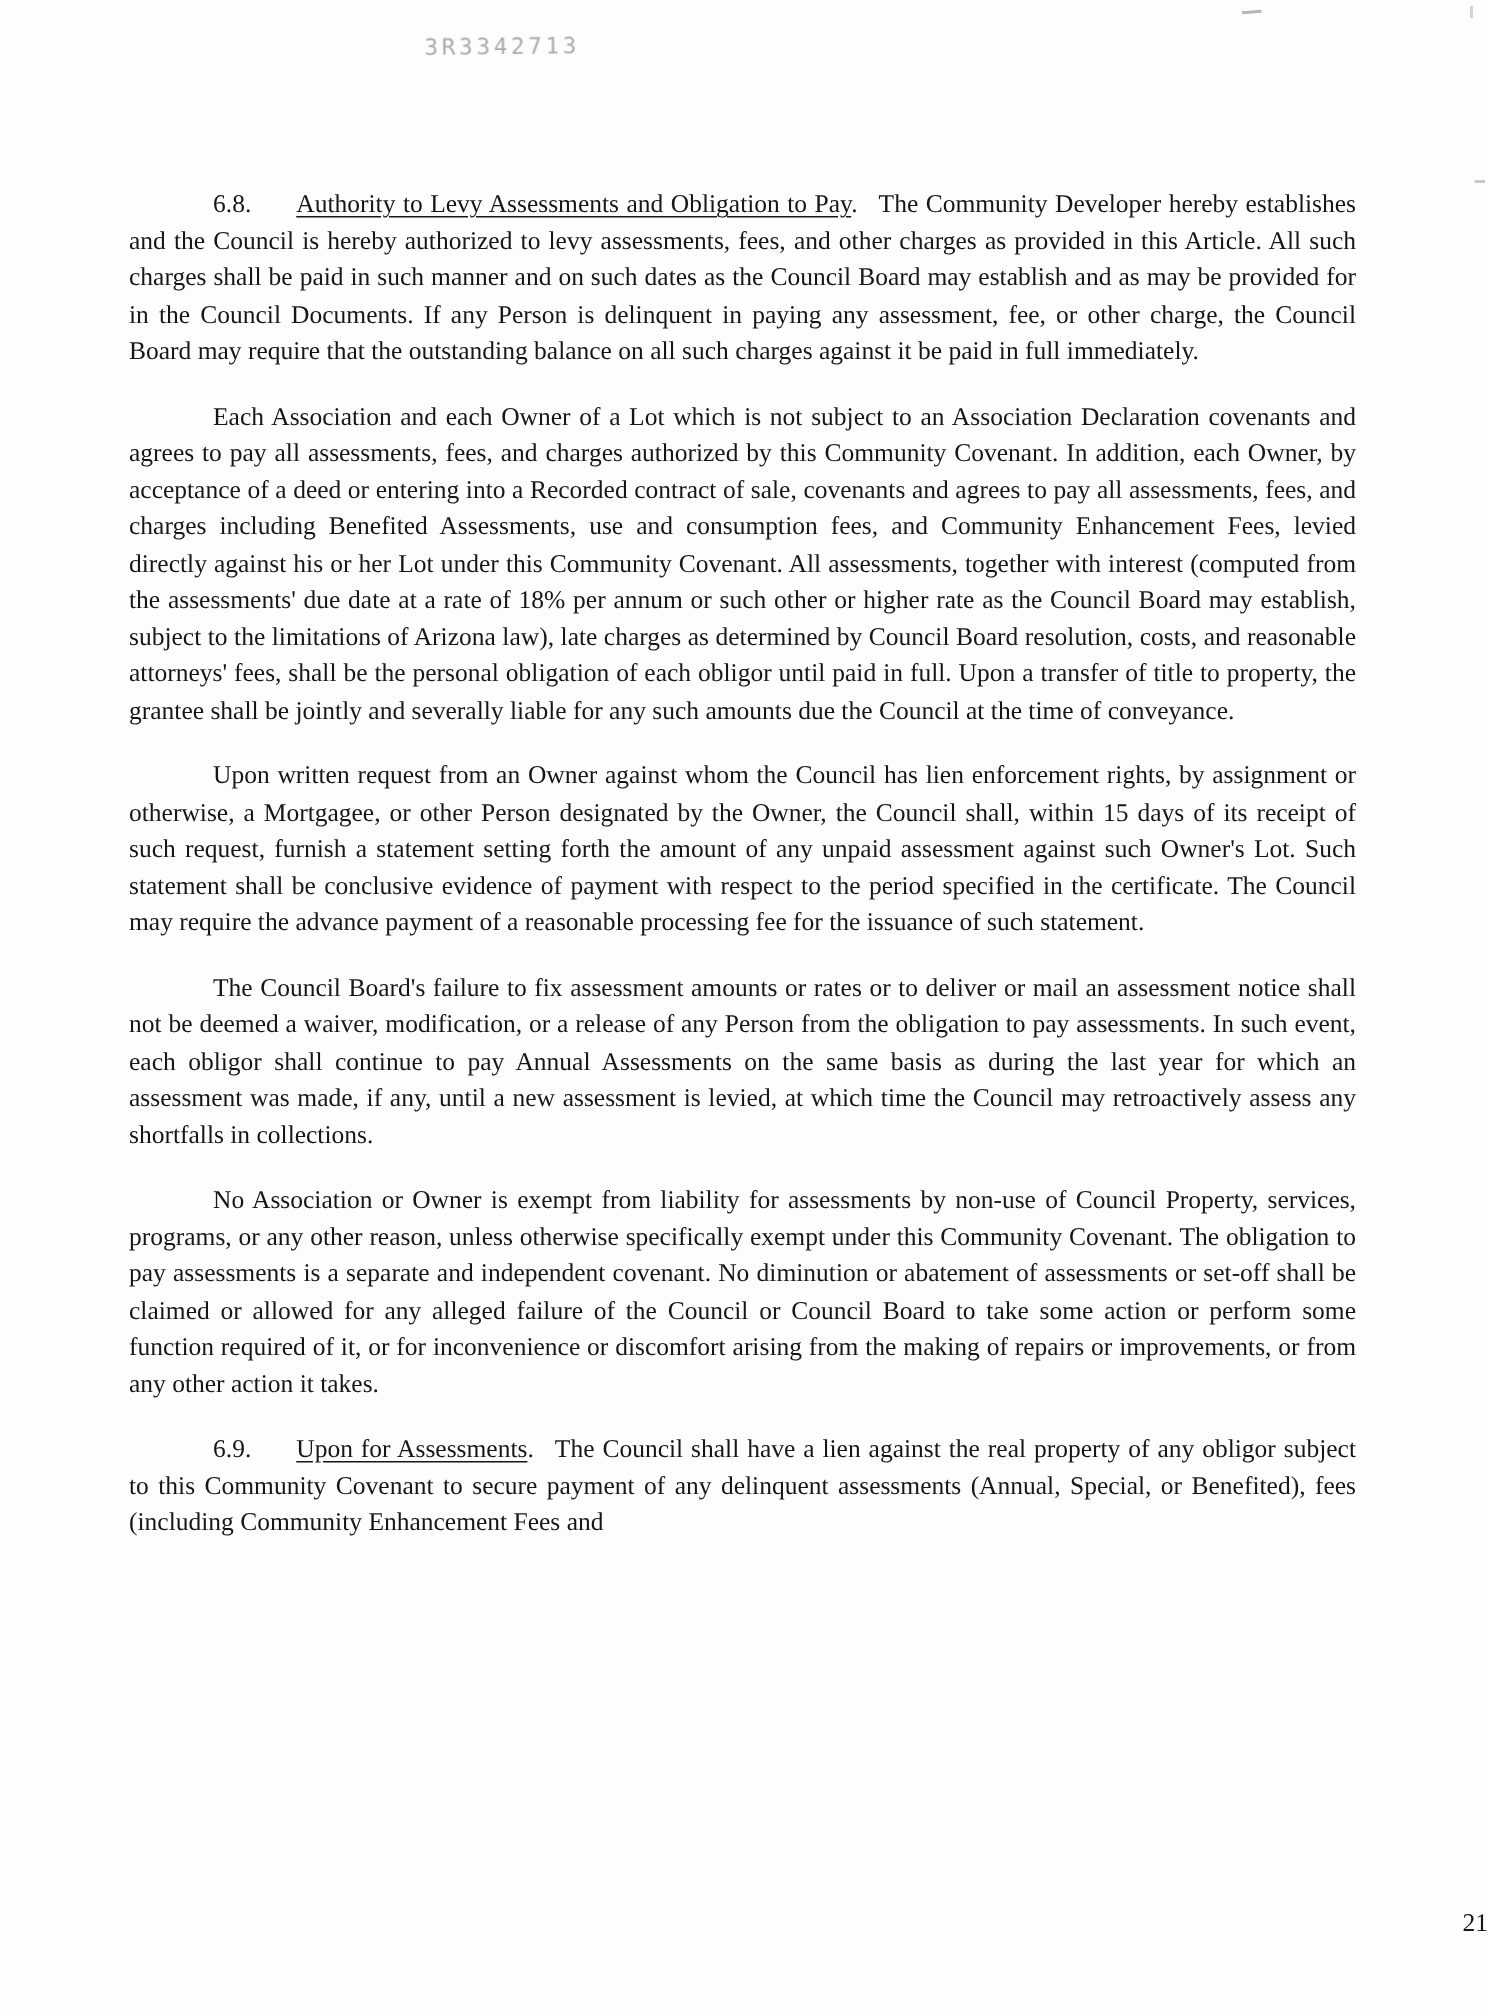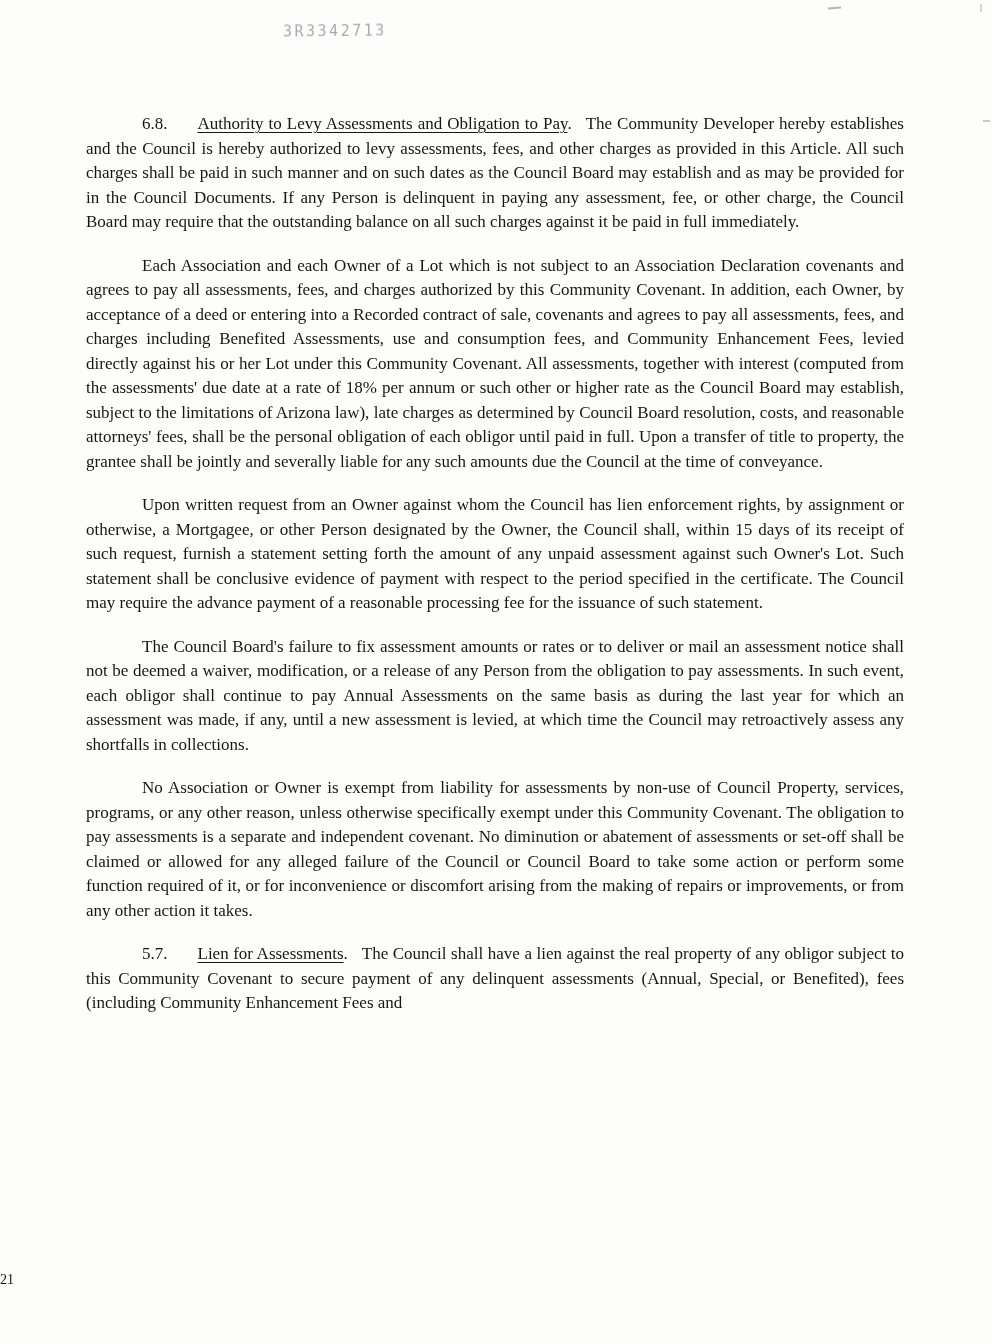--- a/index.html
+++ b/index.html
@@ -38,21 +38,21 @@
     background: rgba(40, 40, 40, 0.55);
   }
   .a1 { left: 828px; top: 7px;  width: 13px; height: 2px; transform: rotate(-4deg); opacity: .6; }
   .a2 { left: 983px; top: 120px; width: 7px; height: 2px; opacity: .45; }
   .a3 { left: 980px; top: 4px;  width: 2px; height: 8px; opacity: .35; }
 
   .content {
     position: absolute;
     left: 86px;
     right: 88px;
-    top: 112px;
+    top: 124px;
   }
   p.para {
     margin: 0 0 19px 0;
     font-size: 17px;
     line-height: 24.5px;
     text-align: justify;
     text-indent: 56px;
   }
   .num {
     margin-right: 30px;
@@ -62,22 +62,22 @@
     text-underline-offset: 3px;
   }
   .title-suffix {
     margin-right: 14px;
   }
   .page-number {
     position: absolute;
     left: 0;
     right: 0;
     top: 1272px;
-    text-align: left;
-    font-size: 14px;
+    text-align: right;
+    font-size: 17px;
     color: #161615;
   }
 </style>
 </head>
 <body>
 
 <div class="page">
 
   <div class="stamp">3R3342713</div>
   <div class="artifact a1"></div>
@@ -89,19 +89,19 @@
     <p class="para"><span class="num">6.8.</span><span class="title">Authority to Levy Assessments and Obligation to Pay</span><span class="title-suffix">.</span><span>The Community Developer hereby establishes and the Council is hereby authorized to levy assessments, fees, and other charges as provided in this Article. All such charges shall be paid in such manner and on such dates as the Council Board may establish and as may be provided for in the Council Documents. If any Person is delinquent in paying any assessment, fee, or other charge, the Council Board may require that the outstanding balance on all such charges against it be paid in full immediately.</span></p>
 
     <p class="para"><span>Each Association and each Owner of a Lot which is not subject to an Association Declaration covenants and agrees to pay all assessments, fees, and charges authorized by this Community Covenant. In addition, each Owner, by acceptance of a deed or entering into a Recorded contract of sale, covenants and agrees to pay all assessments, fees, and charges including Benefited Assessments, use and consumption fees, and Community Enhancement Fees, levied directly against his or her Lot under this Community Covenant. All assessments, together with interest (computed from the assessments' due date at a rate of 18% per annum or such other or higher rate as the Council Board may establish, subject to the limitations of Arizona law), late charges as determined by Council Board resolution, costs, and reasonable attorneys' fees, shall be the personal obligation of each obligor until paid in full. Upon a transfer of title to property, the grantee shall be jointly and severally liable for any such amounts due the Council at the time of conveyance.</span></p>
 
     <p class="para"><span>Upon written request from an Owner against whom the Council has lien enforcement rights, by assignment or otherwise, a Mortgagee, or other Person designated by the Owner, the Council shall, within 15 days of its receipt of such request, furnish a statement setting forth the amount of any unpaid assessment against such Owner's Lot. Such statement shall be conclusive evidence of payment with respect to the period specified in the certificate. The Council may require the advance payment of a reasonable processing fee for the issuance of such statement.</span></p>
 
     <p class="para"><span>The Council Board's failure to fix assessment amounts or rates or to deliver or mail an assessment notice shall not be deemed a waiver, modification, or a release of any Person from the obligation to pay assessments. In such event, each obligor shall continue to pay Annual Assessments on the same basis as during the last year for which an assessment was made, if any, until a new assessment is levied, at which time the Council may retroactively assess any shortfalls in collections.</span></p>
 
     <p class="para"><span>No Association or Owner is exempt from liability for assessments by non-use of Council Property, services, programs, or any other reason, unless otherwise specifically exempt under this Community Covenant. The obligation to pay assessments is a separate and independent covenant. No diminution or abatement of assessments or set-off shall be claimed or allowed for any alleged failure of the Council or Council Board to take some action or perform some function required of it, or for inconvenience or discomfort arising from the making of repairs or improvements, or from any other action it takes.</span></p>
 
-    <p class="para"><span class="num">5.7.</span><span class="title">Lien for Assessments</span><span class="title-suffix">.</span><span>The Council shall have a lien against the real property of any obligor subject to this Community Covenant to secure payment of any delinquent assessments (Annual, Special, or Benefited), fees (including Community Enhancement Fees and</span></p>
+    <p class="para"><span class="num">6.9.</span><span class="title">Upon for Assessments</span><span class="title-suffix">.</span><span>The Council shall have a lien against the real property of any obligor subject to this Community Covenant to secure payment of any delinquent assessments (Annual, Special, or Benefited), fees (including Community Enhancement Fees and</span></p>
 
   </div>
 
   <div class="page-number">21</div>
 
 </div>
 
 </body></html>

